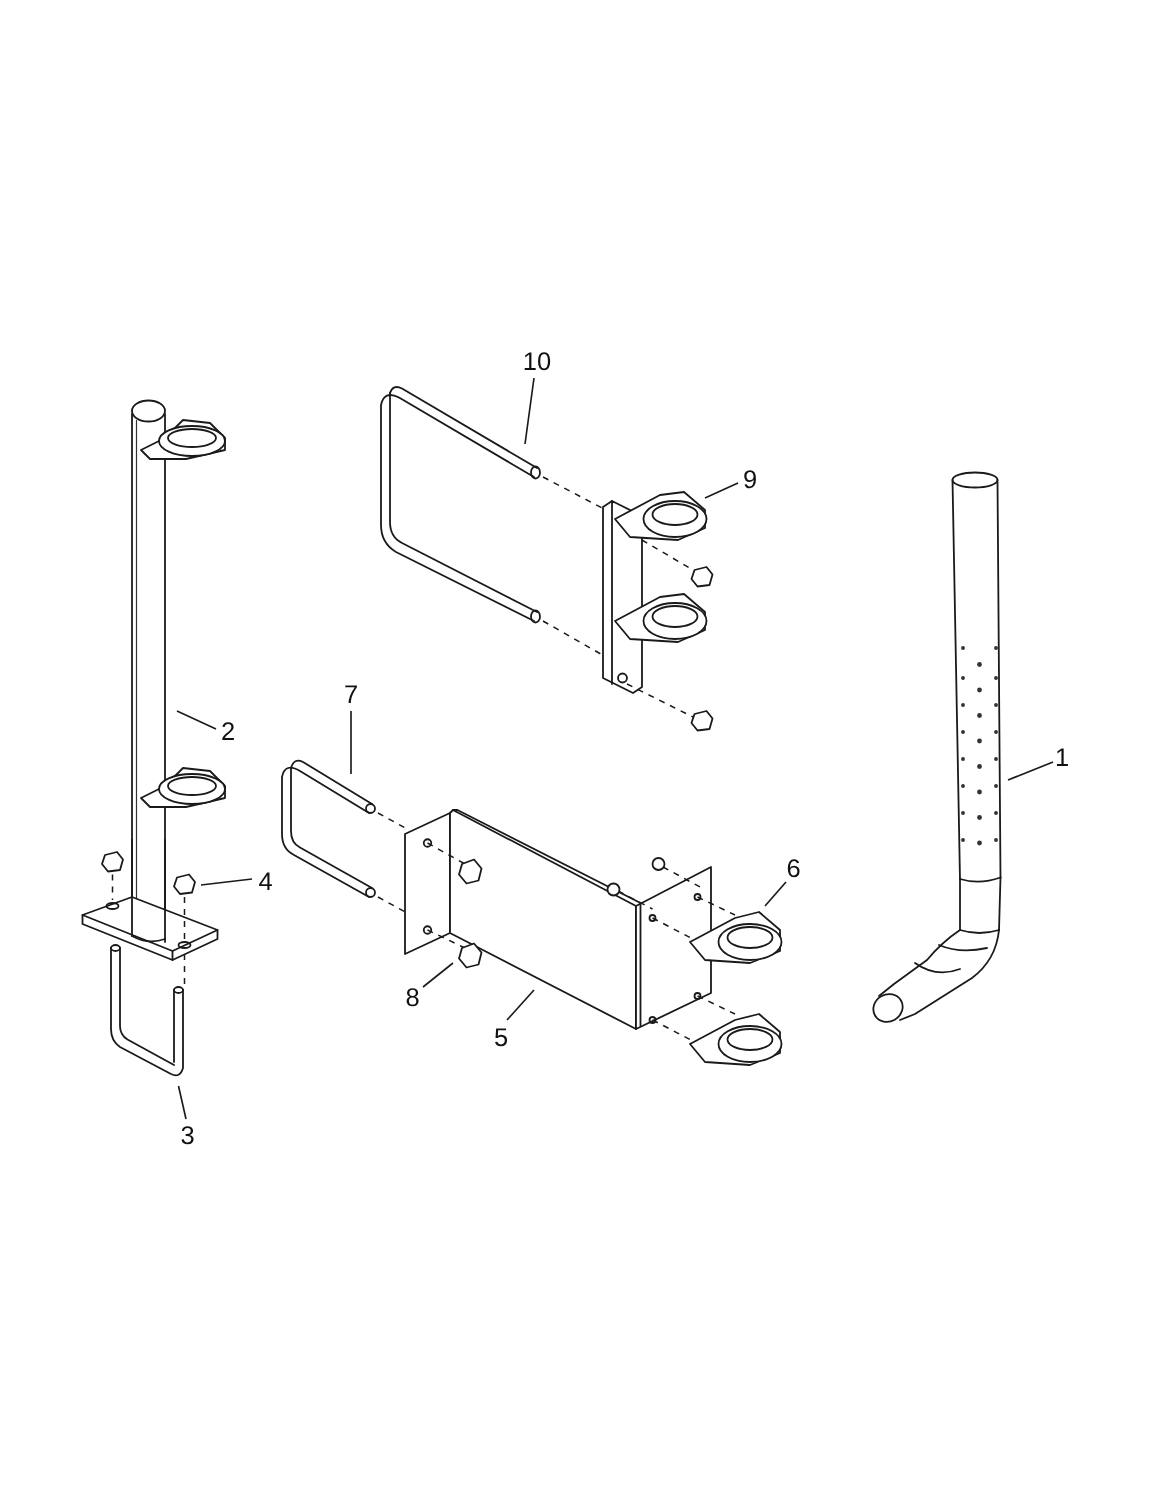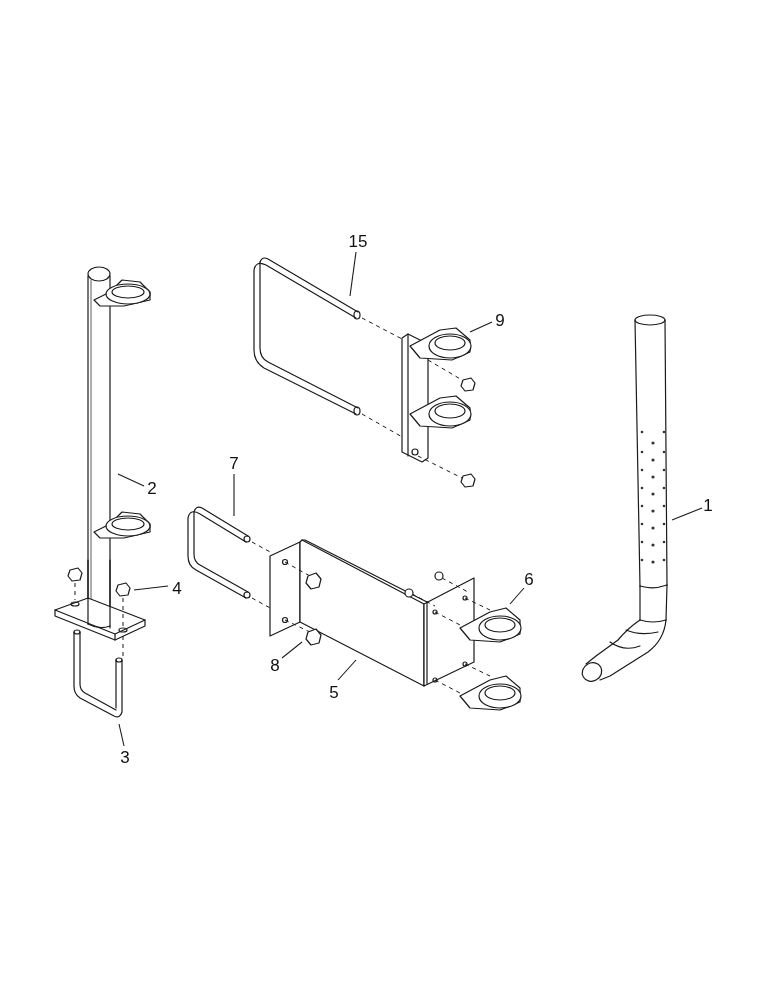--- a/index.html
+++ b/index.html
@@ -208,14 +208,14 @@
 
   <span class="callout" style="left:708px;top:505px">1</span>
   <span class="callout" style="left:152px;top:488px">2</span>
   <span class="callout" style="left:125px;top:757px">3</span>
   <span class="callout" style="left:177px;top:588px">4</span>
   <span class="callout" style="left:334px;top:692px">5</span>
   <span class="callout" style="left:529px;top:579px">6</span>
   <span class="callout" style="left:234px;top:463px">7</span>
   <span class="callout" style="left:275px;top:665px">8</span>
   <span class="callout" style="left:500px;top:320px">9</span>
-  <span class="callout" style="left:358px;top:241px">15</span>
+  <span class="callout" style="left:358px;top:241px">10</span>
 </div>
 
 </body></html>

